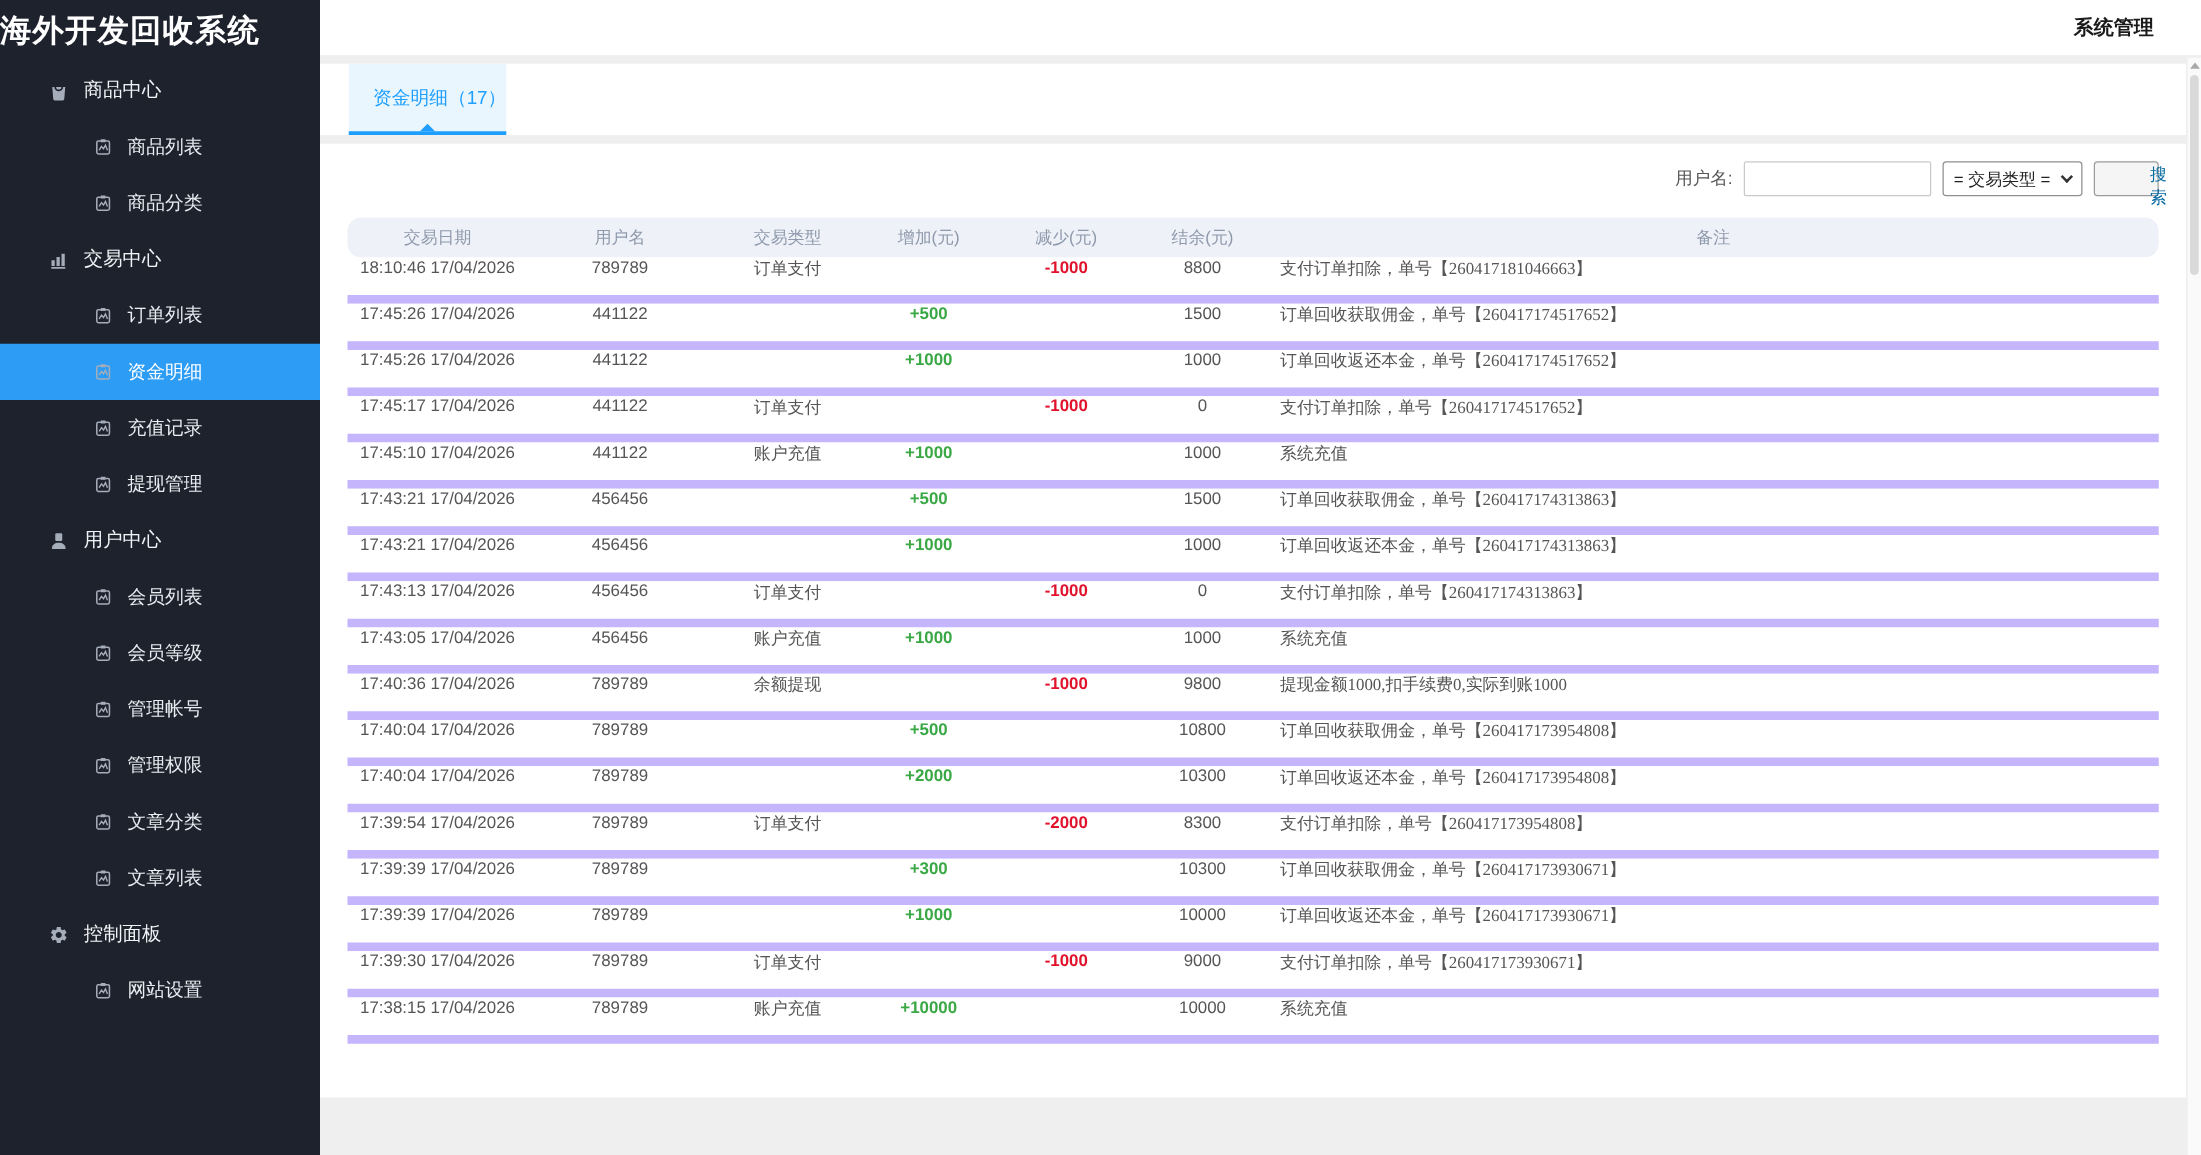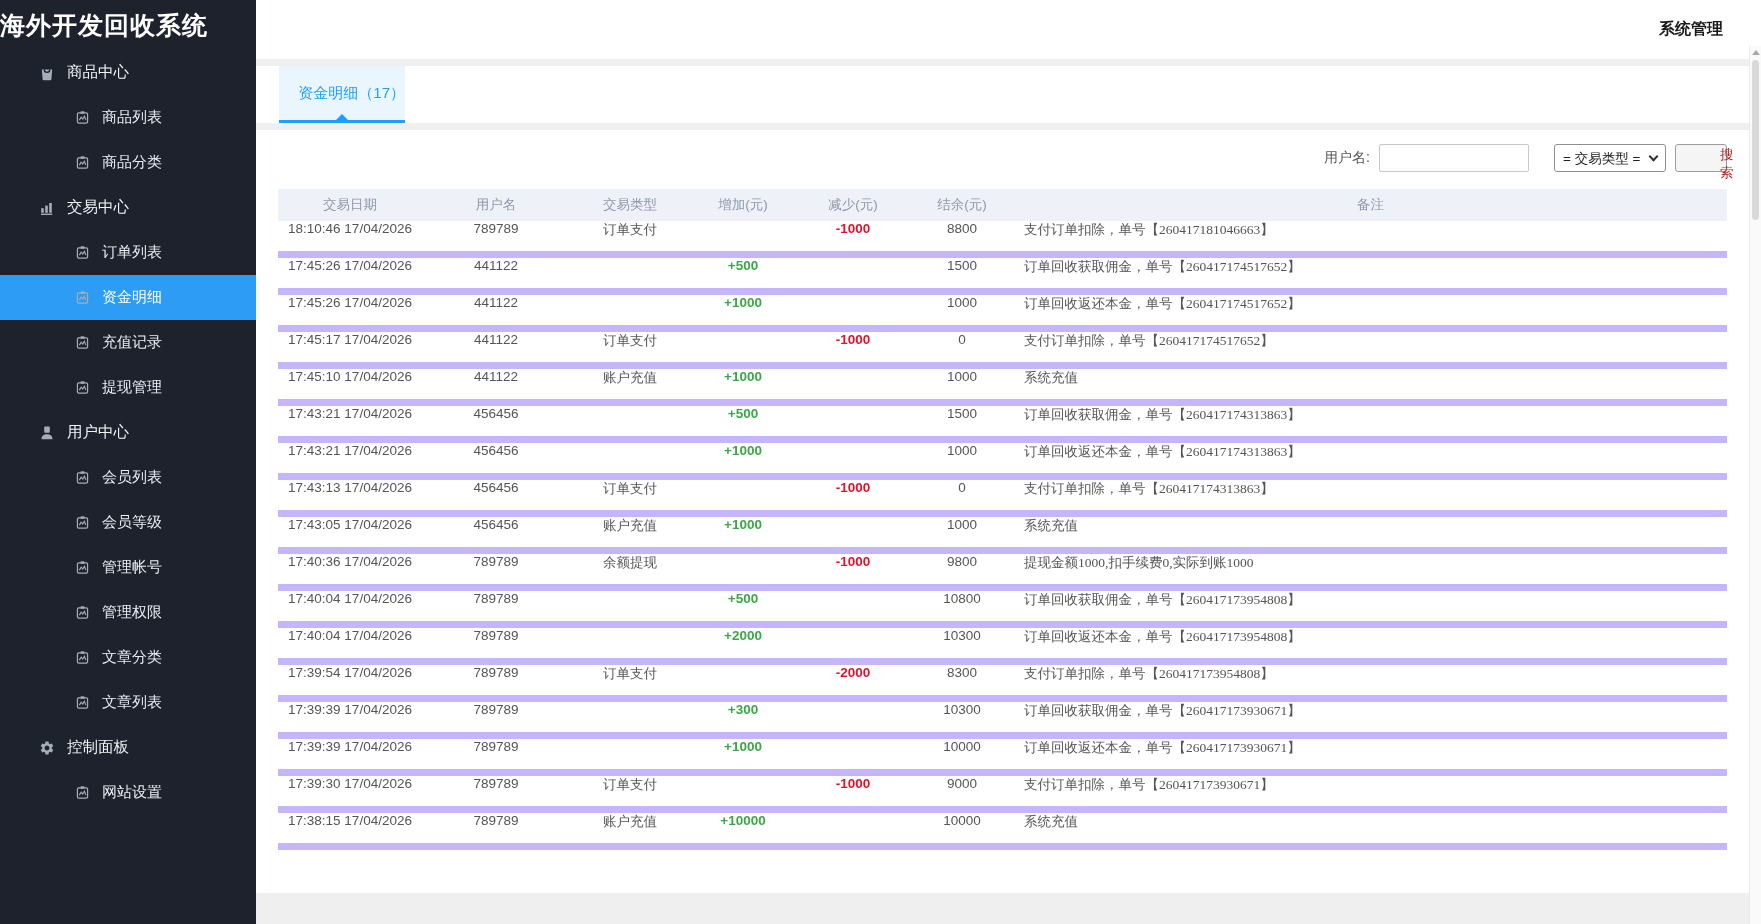--- a/index.html
+++ b/index.html
@@ -24,21 +24,21 @@
   .nav-item.sub     { padding-left:73px; font-size:15px;   color:#e9ecf1; }
   .nav-item.active  { background:#2d9cf5; color:#ffffff; }
   .ic { display:inline-flex; width:18px; height:18px; margin-right:11px;
         align-items:center; justify-content:center; flex-shrink:0; }
   .ic svg { width:16px; height:16px; }
   .sub .ic svg { width:15px; height:15px; }
 
   
   .main { flex:1; min-width:0; display:flex; flex-direction:column;
           background:#efefef; position:relative; }
-  .topbar { height:59px; background:#ffffff; display:flex; align-items:center;
+  .topbar { height:44px; background:#ffffff; display:flex; align-items:center;
             justify-content:flex-end; padding-right:38px; flex-shrink:0; }
   .sys { font-weight:bold; font-size:16px; color:#1a1a1a; cursor:pointer; }
 
   .tabrow { height:57px; background:#ffffff; margin-top:7px;
             display:flex; align-items:stretch; padding-left:23px; flex-shrink:0; }
   .tab { width:126px; background:#e9f6fe; color:#1e9fff; font-size:15px;
          display:flex; align-items:center; justify-content:flex-end;
          border-bottom:3px solid #1e9fff; position:relative; cursor:pointer; }
   .tab .tri { position:absolute; bottom:0; left:50%; transform:translateX(-50%);
               width:0; height:0; border-left:6px solid transparent;
@@ -49,30 +49,30 @@
   
   .searchrow { display:flex; justify-content:flex-end; align-items:center;
                gap:9px; margin-bottom:17px; }
   .searchrow label { font-size:14px; color:#555; }
   .inp { width:150px; height:28px; border:1px solid #c9c9c9; border-radius:2px;
          padding:0 6px; font-size:13px; outline:none; }
   .selwrap { position:relative; display:inline-flex; }
   .sel { height:28px; min-width:100px; border:1px solid #8f8f8f; border-radius:3px;
          background:#ffffff; font-size:13.5px; color:#222; padding:0 24px 0 8px;
          appearance:none; -webkit-appearance:none;
-         font-family:"Liberation Sans", sans-serif;margin-left:16px; }
+         font-family:"Liberation Sans", sans-serif; }
   .caret { position:absolute; right:9px; top:9px; width:7px; height:7px;
            border-right:2px solid #333; border-bottom:2px solid #333;
            transform:rotate(45deg); pointer-events:none; }
   .btn { height:28px; width:46px; border:1px solid #9c9c9c; background:#f5f5f5;
-         border-radius:3px; font-size:13.5px; color:#b91c1c; cursor:pointer;
+         border-radius:3px; font-size:13.5px; color:#0369a1; cursor:pointer;
          font-family:"Liberation Sans", sans-serif;padding-left:44px; }
 
   
-  .thead { display:flex; height:32px; background:#eef1f8; align-items:center; }
+  .thead { display:flex; height:32px; background:#eef1f8; align-items:center;border-radius:11px; }
   .th { font-size:13.5px; color:#8e99ab; text-align:center; }
   .tr { display:flex; height:37px; 
         border-bottom:7px solid #c4b5fd; background:#fff; }
   .td { font-size:13.5px; color:#555; text-align:center; white-space:nowrap;
         overflow:hidden; }
   .c1 { width:144px; } .c2 { width:148px; } .c3 { width:120px; }
   .c4 { width:106px; } .c5 { width:114px; } .c6 { width:104px; }
   .c7 { flex:1; min-width:0; }
   .td.c7 { text-align:left; padding-left:10px;font-family:Liberation Serif, serif; }
   .td.inc { color:#3aa845; font-weight:bold; }

